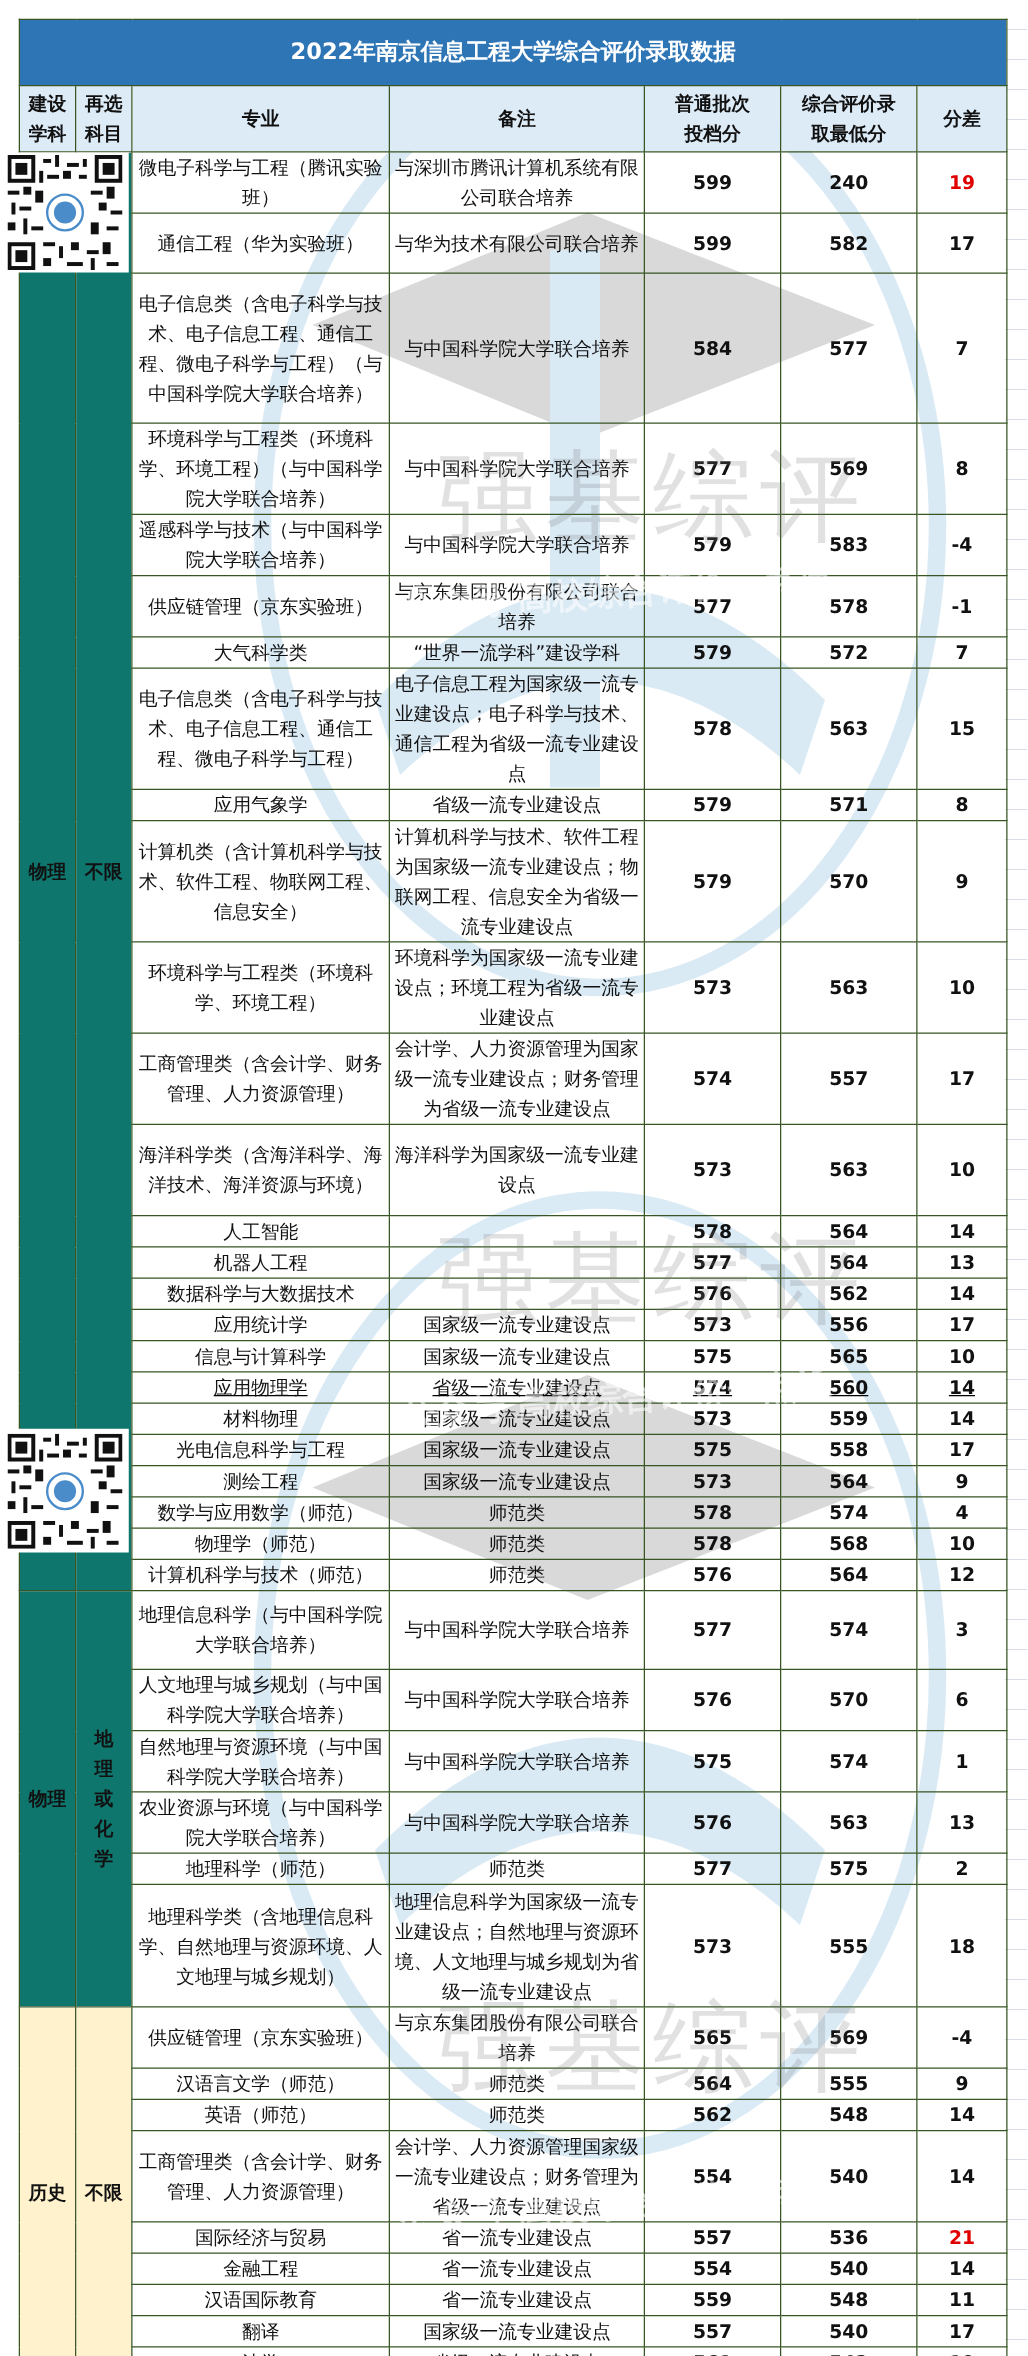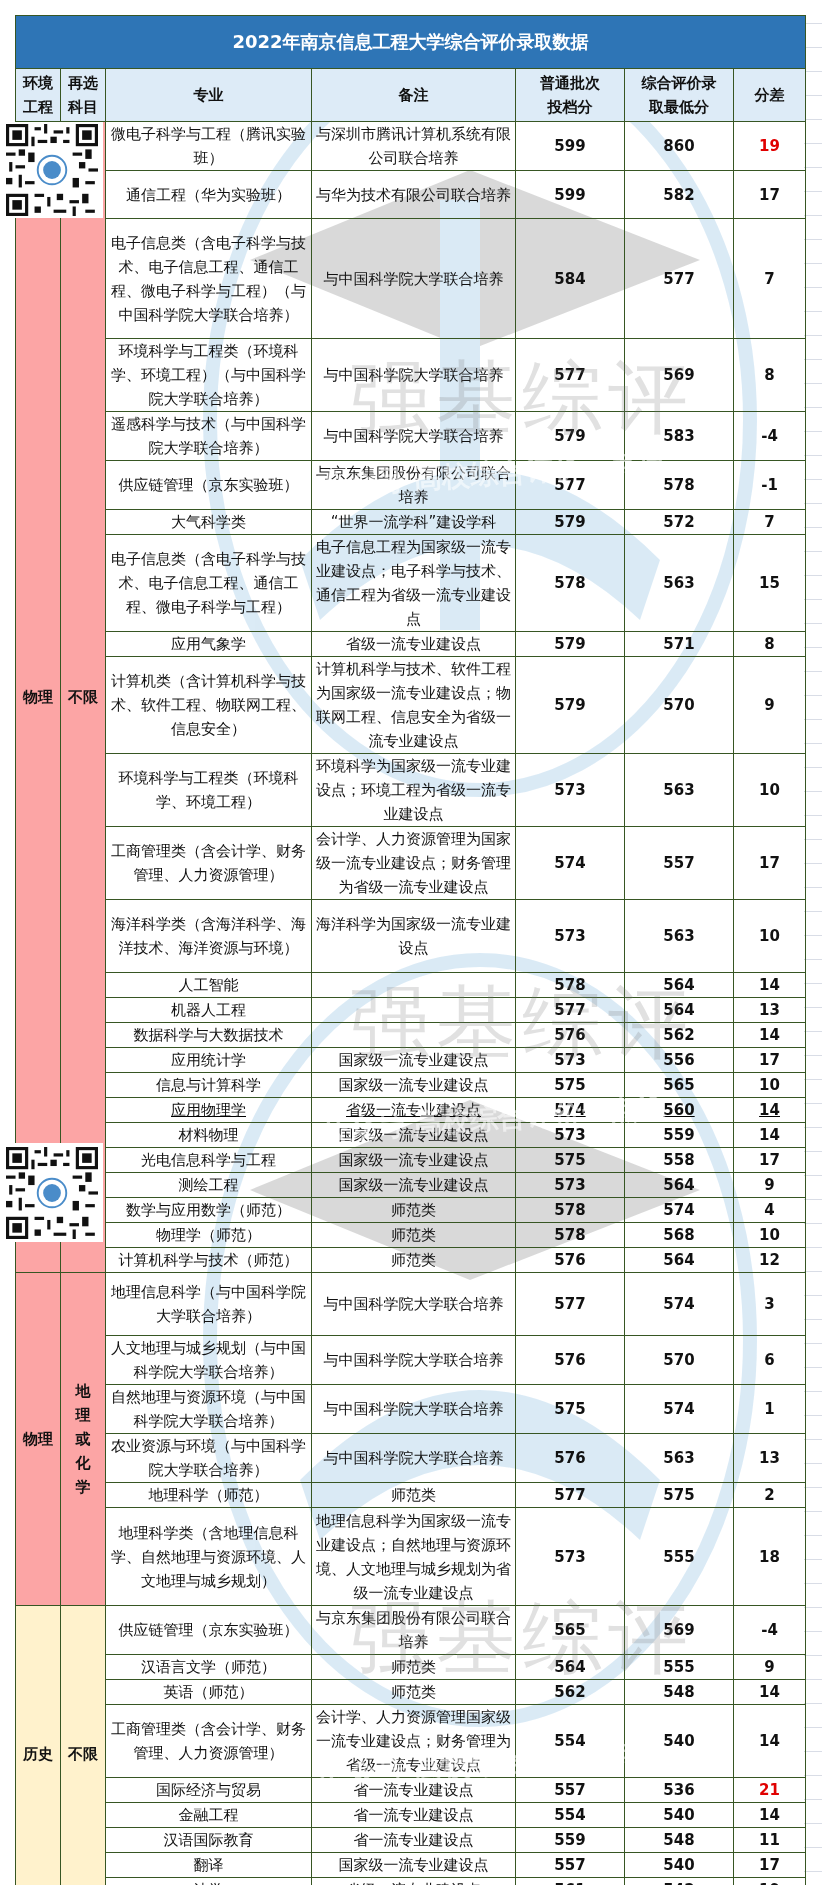--- a/index.html
+++ b/index.html
@@ -8,21 +8,21 @@
   .gridlines { position: absolute; left: 804px; top: 0; width: 18px; height: 1885px;
     background-image: repeating-linear-gradient(to bottom, transparent 0, transparent 23px, #d9dde6 23px, #d9dde6 24px); }
   table.main { position: absolute; left: 15px; top: 15px; border-collapse: collapse; table-layout: fixed; width: 790px; }
   table.main td, table.main th { border: 1.5px solid #375623; padding: 0 3px; text-align: center; vertical-align: middle;
     font-size: 15px; line-height: 24px; color: #111; overflow: hidden; }
   .title-cell { background: #2E75B6; color: #fff !important; font-size: 18px !important; font-weight: bold; height: 50px; }
   .hdr { background: #DDEBF7; font-weight: bold; font-size: 15px !important; line-height: 24px; }
   .hdr-small { font-size: 15px !important; line-height: 24px; padding: 0 !important; }
   .num { font-family: "DejaVu Sans", sans-serif; font-weight: bold; font-size: 15px; }
   .diff-red { color: #E00000 !important; }
-  .pink { background: #fca5a5; font-weight: bold; }
+  .pink { background: #0f766e; font-weight: bold; }
   .yellow { background: #FFF2CC; font-weight: bold; }
   .major, .note { font-size: 15px; line-height: 24px; }
   .watermark { position: absolute; pointer-events: none; }
   .qr { position: absolute; left: 0; width: 103px; background: #fff; z-index: 5; display: flex; align-items: center; justify-content: center; }
   .qr svg { display: block; }
   .subj-label { display: inline-block; width: 1.1em; line-height: 24px; word-break: break-all; }
 </style>
 </head>
 <body>
 
@@ -54,37 +54,37 @@
       <col style="width:204px">
     <col style="width:109px">
       <col style="width:109px">
       <col style="width:72px">
   </colgroup>
   <thead>
     <tr style="height:53px">
       <th colspan="7" class="title-cell">2022年南京信息工程大学综合评价录取数据</th>
     </tr>
     <tr style="height:53px">
-      <th class="hdr hdr-small"><span class="subj-label" style="width:2.1em">环境工程</span></th>
+      <th class="hdr hdr-small"><span class="subj-label" style="width:2.1em">建设学科</span></th>
       <th class="hdr hdr-small"><span class="subj-label" style="width:2.1em">再选科目</span></th>
       <th class="hdr">专业</th>
       <th class="hdr">备注</th>
       <th class="hdr"><span style="display:inline-block;width:4.2em">普通批次投档分</span></th>
       <th class="hdr"><span style="display:inline-block;width:5.2em">综合评价录取最低分</span></th>
       <th class="hdr">分差</th>
     </tr>
   </thead>
   <tbody id="tbody">
       <tr style="height: 48px;">
         <td rowspan="25" class="pink"><span>物理</span></td>
         <td rowspan="25" class="pink"><span>不限</span></td>
         <td class="major">微电子科学与工程（腾讯实验班）</td>
         <td class="note">与深圳市腾讯计算机系统有限公司联合培养</td>
         <td class="num">599</td>
-        <td class="num">860</td>
+        <td class="num">240</td>
         <td class="num diff-red">19</td>
       </tr>
       <tr style="height: 48px;">
         <td class="major">通信工程（华为实验班）</td>
         <td class="note">与华为技术有限公司联合培养</td>
         <td class="num">599</td>
         <td class="num">582</td>
         <td class="num">17</td>
       </tr>
       <tr style="height: 120px;">

